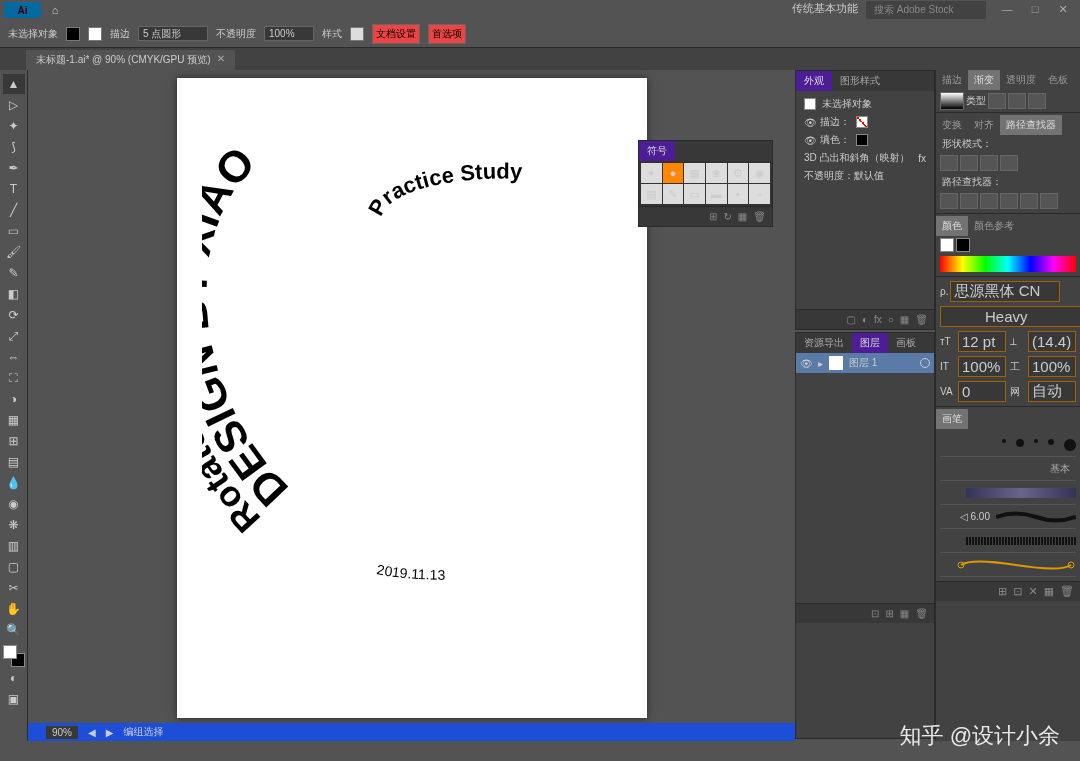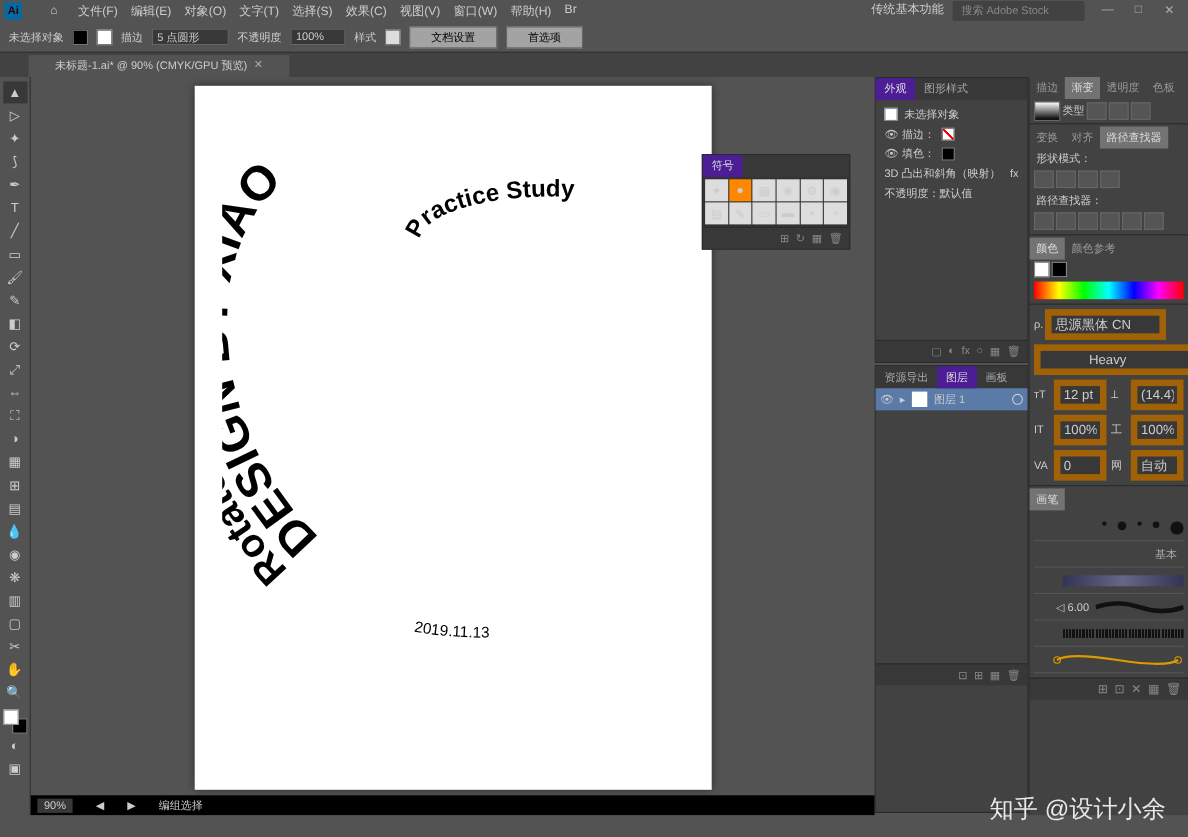--- a/index.html
+++ b/index.html
@@ -1,38 +1,38 @@
 <!DOCTYPE html>
 <html><head>
 <meta charset="utf-8">
 <style>
 * { margin: 0; padding: 0; box-sizing: border-box; font-family: "Microsoft YaHei", sans-serif; }
 body { background: #535353; width: 1080px; height: 761px; overflow: hidden; position: relative; color: #ccc; font-size: 11px; }
 
 
 .titlebar { height: 20px; background: #535353; display: flex; align-items: center; padding: 0 4px; }
-.ai-logo { width: 16px; height: 16px; background: #0369a1; color: #330000; font-weight: bold; font-size: 10px; display: flex; align-items: center; justify-content: center; border-radius: 2px; margin-right: 21px; }
+.ai-logo { width: 37px; height: 16px; background: #0369a1; color: #330000; font-weight: bold; font-size: 10px; display: flex; align-items: center; justify-content: center; border-radius: 2px; margin-right: 6px; }
 .home-icon { width: 16px; height: 16px; display: flex; align-items: center; justify-content: center; margin-right: 10px; }
 .menubar { display: flex; gap: 4px; }
 .menu-item { padding: 2px 4px; cursor: default; }
 .titlebar-right { margin-left: auto; display: flex; align-items: flex-start; gap: 8px; }
 .search-box { background: #424242; padding: 2px 8px; border-radius: 2px; width: 120px; color: #888; font-size: 10px; }
 .window-controls { display: flex; gap: 2px; }
 .win-btn { width: 26px; height: 16px; display: flex; align-items: center; justify-content: center; color: #aaa; }
 
 
 .options-bar { height: 28px; background: #535353; border-bottom: 1px solid #2a2a2a; display: flex; align-items: center; padding: 0 8px; gap: 8px; }
 .opt-swatch { width: 14px; height: 14px; background: #000; border: 1px solid #777; }
 .opt-input { background: #383838; border: 1px solid #666; color: #ccc; padding: 1px 4px; font-size: 10px; width: 50px; }
 .opt-label { font-size: 10px; }
-.opt-btn { background: #a3a3a3; border: 1px solid #666; padding: 2px 19px; font-size: 10px; }
+.opt-btn { background: #ef4444; border: 1px solid #666; padding: 2px 3px; font-size: 10px; }
 
 
 .tab-row { height: 22px; background: #424242; display: flex; align-items: flex-end; padding-left: 26px; }
-.doc-tab { background: #535353; padding: 3px 24px; font-size: 10px; display: flex; align-items: flex-start; gap: 6px; }
+.doc-tab { background: #535353; padding: 3px 10px; font-size: 10px; display: flex; align-items: flex-start; gap: 6px; }
 .tab-close { font-size: 10px; color: #aaa; }
 
 
 .main { display: flex; height: 671px; }
 .toolbar { width: 28px; background: #535353; border-right: 1px solid #2a2a2a; display: flex; flex-direction: column; align-items: center; padding-top: 4px; gap: 1px; }
 .tool { width: 22px; height: 20px; display: flex; align-items: center; justify-content: center; color: #ccc; font-size: 12px; }
 .tool.active { background: #383838; }
 .tool-swatches { position: relative; width: 22px; height: 22px; margin-top: 4px; }
 .swatch-fg { position: absolute; width: 14px; height: 14px; background: #fff; border: 1px solid #888; top: 0; left: 0; }
 .swatch-bg { position: absolute; width: 14px; height: 14px; background: #000; border: 1px solid #888; bottom: 0; right: 0; }
@@ -59,58 +59,46 @@
 .right-dock { width: 145px; background: #424242; border-left: 1px solid #2a2a2a; display: flex; flex-direction: column; }
 .dock-row { display: flex; gap: 2px; padding: 2px 4px; align-items: center; }
 .dock-swatch { width: 24px; height: 18px; background: linear-gradient(#fff,#000); border: 1px solid #666; }
 .dock-btn { width: 18px; height: 16px; background: #555; border: 1px solid #666; }
 .spectrum { height: 16px; background: linear-gradient(90deg,#f00,#ff0,#0f0,#0ff,#00f,#f0f,#f00); margin: 2px 4px; }
 .dock-section { border-top: 1px solid #2a2a2a; padding: 2px 0; }
 .dock-tabs { display: flex; font-size: 10px; }
 .dock-tabs span { padding: 3px 6px; color: #999; }
 .dock-tabs span.active { background: #737373; color: #ddd; }
 .char-row { display: flex; gap: 4px; padding: 2px 4px; align-items: center; }
-.char-input { background: #383838; border: 6px solid #a16207; color: #ccc; width: 48px; font-size: 12px; padding: 1px 3px; }
+.char-input { background: #383838; border: 1px solid #a16207; color: #ccc; width: 48px; font-size: 15px; padding: 1px 3px; }
 .char-label { width: 18px; font-size: 10px; }
 
 .brush-preview { padding: 4px; }
 .brush-row { height: 24px; border-bottom: 1px solid #555; display: flex; align-items: center; justify-content: flex-end; }
 .brush-dots { display: flex; gap: 10px; }
 .brush-dot { width: 8px; height: 8px; background: #111; border-radius: 50%; }
 
 
-.status-bar { position: absolute; bottom: 20px; left: 28px; right: 285px; height: 18px; background: #000000; display: flex; align-items: center; padding: 0 6px; gap: 21px; font-size: 10px; }
+.status-bar { position: absolute; bottom: 20px; left: 28px; right: 285px; height: 18px; background: #1d4ed8; display: flex; align-items: center; padding: 0 18px; gap: 10px; font-size: 10px; }
 .zoom-val { background: #383838; padding: 1px 6px; }
 
 
 .watermark { position: absolute; right: 20px; bottom: 10px; font-size: 22px; color: #e8e8e8; font-weight: 500; }
 
 .appearance-row { display: flex; align-items: center; gap: 6px; padding: 2px 4px; font-size: 10px; }
 .app-eye { width: 10px; }
 .app-sw { width: 12px; height: 12px; background: #fff; border: 1px solid #888; }
 .app-sw.none { background: linear-gradient(45deg, #fff 45%, #f00 45%, #f00 55%, #fff 55%); }
 </style>
 </head>
 <body>
 
 <div class="titlebar">
   <div class="ai-logo">Ai</div>
   <div class="home-icon">⌂</div>
-  <div class="menubar">
-    <span class="menu-item">文件(F)</span>
-    <span class="menu-item">编辑(E)</span>
-    <span class="menu-item">对象(O)</span>
-    <span class="menu-item">文字(T)</span>
-    <span class="menu-item">选择(S)</span>
-    <span class="menu-item">效果(C)</span>
-    <span class="menu-item">视图(V)</span>
-    <span class="menu-item">窗口(W)</span>
-    <span class="menu-item">帮助(H)</span>
-    <span class="menu-item">Br</span>
-  </div>
   <div class="titlebar-right">
     <span>传统基本功能</span>
     <div class="search-box">搜索 Adobe Stock</div>
     <div class="window-controls">
       <div class="win-btn">—</div>
       <div class="win-btn">□</div>
       <div class="win-btn">✕</div>
     </div>
   </div>
 </div>

